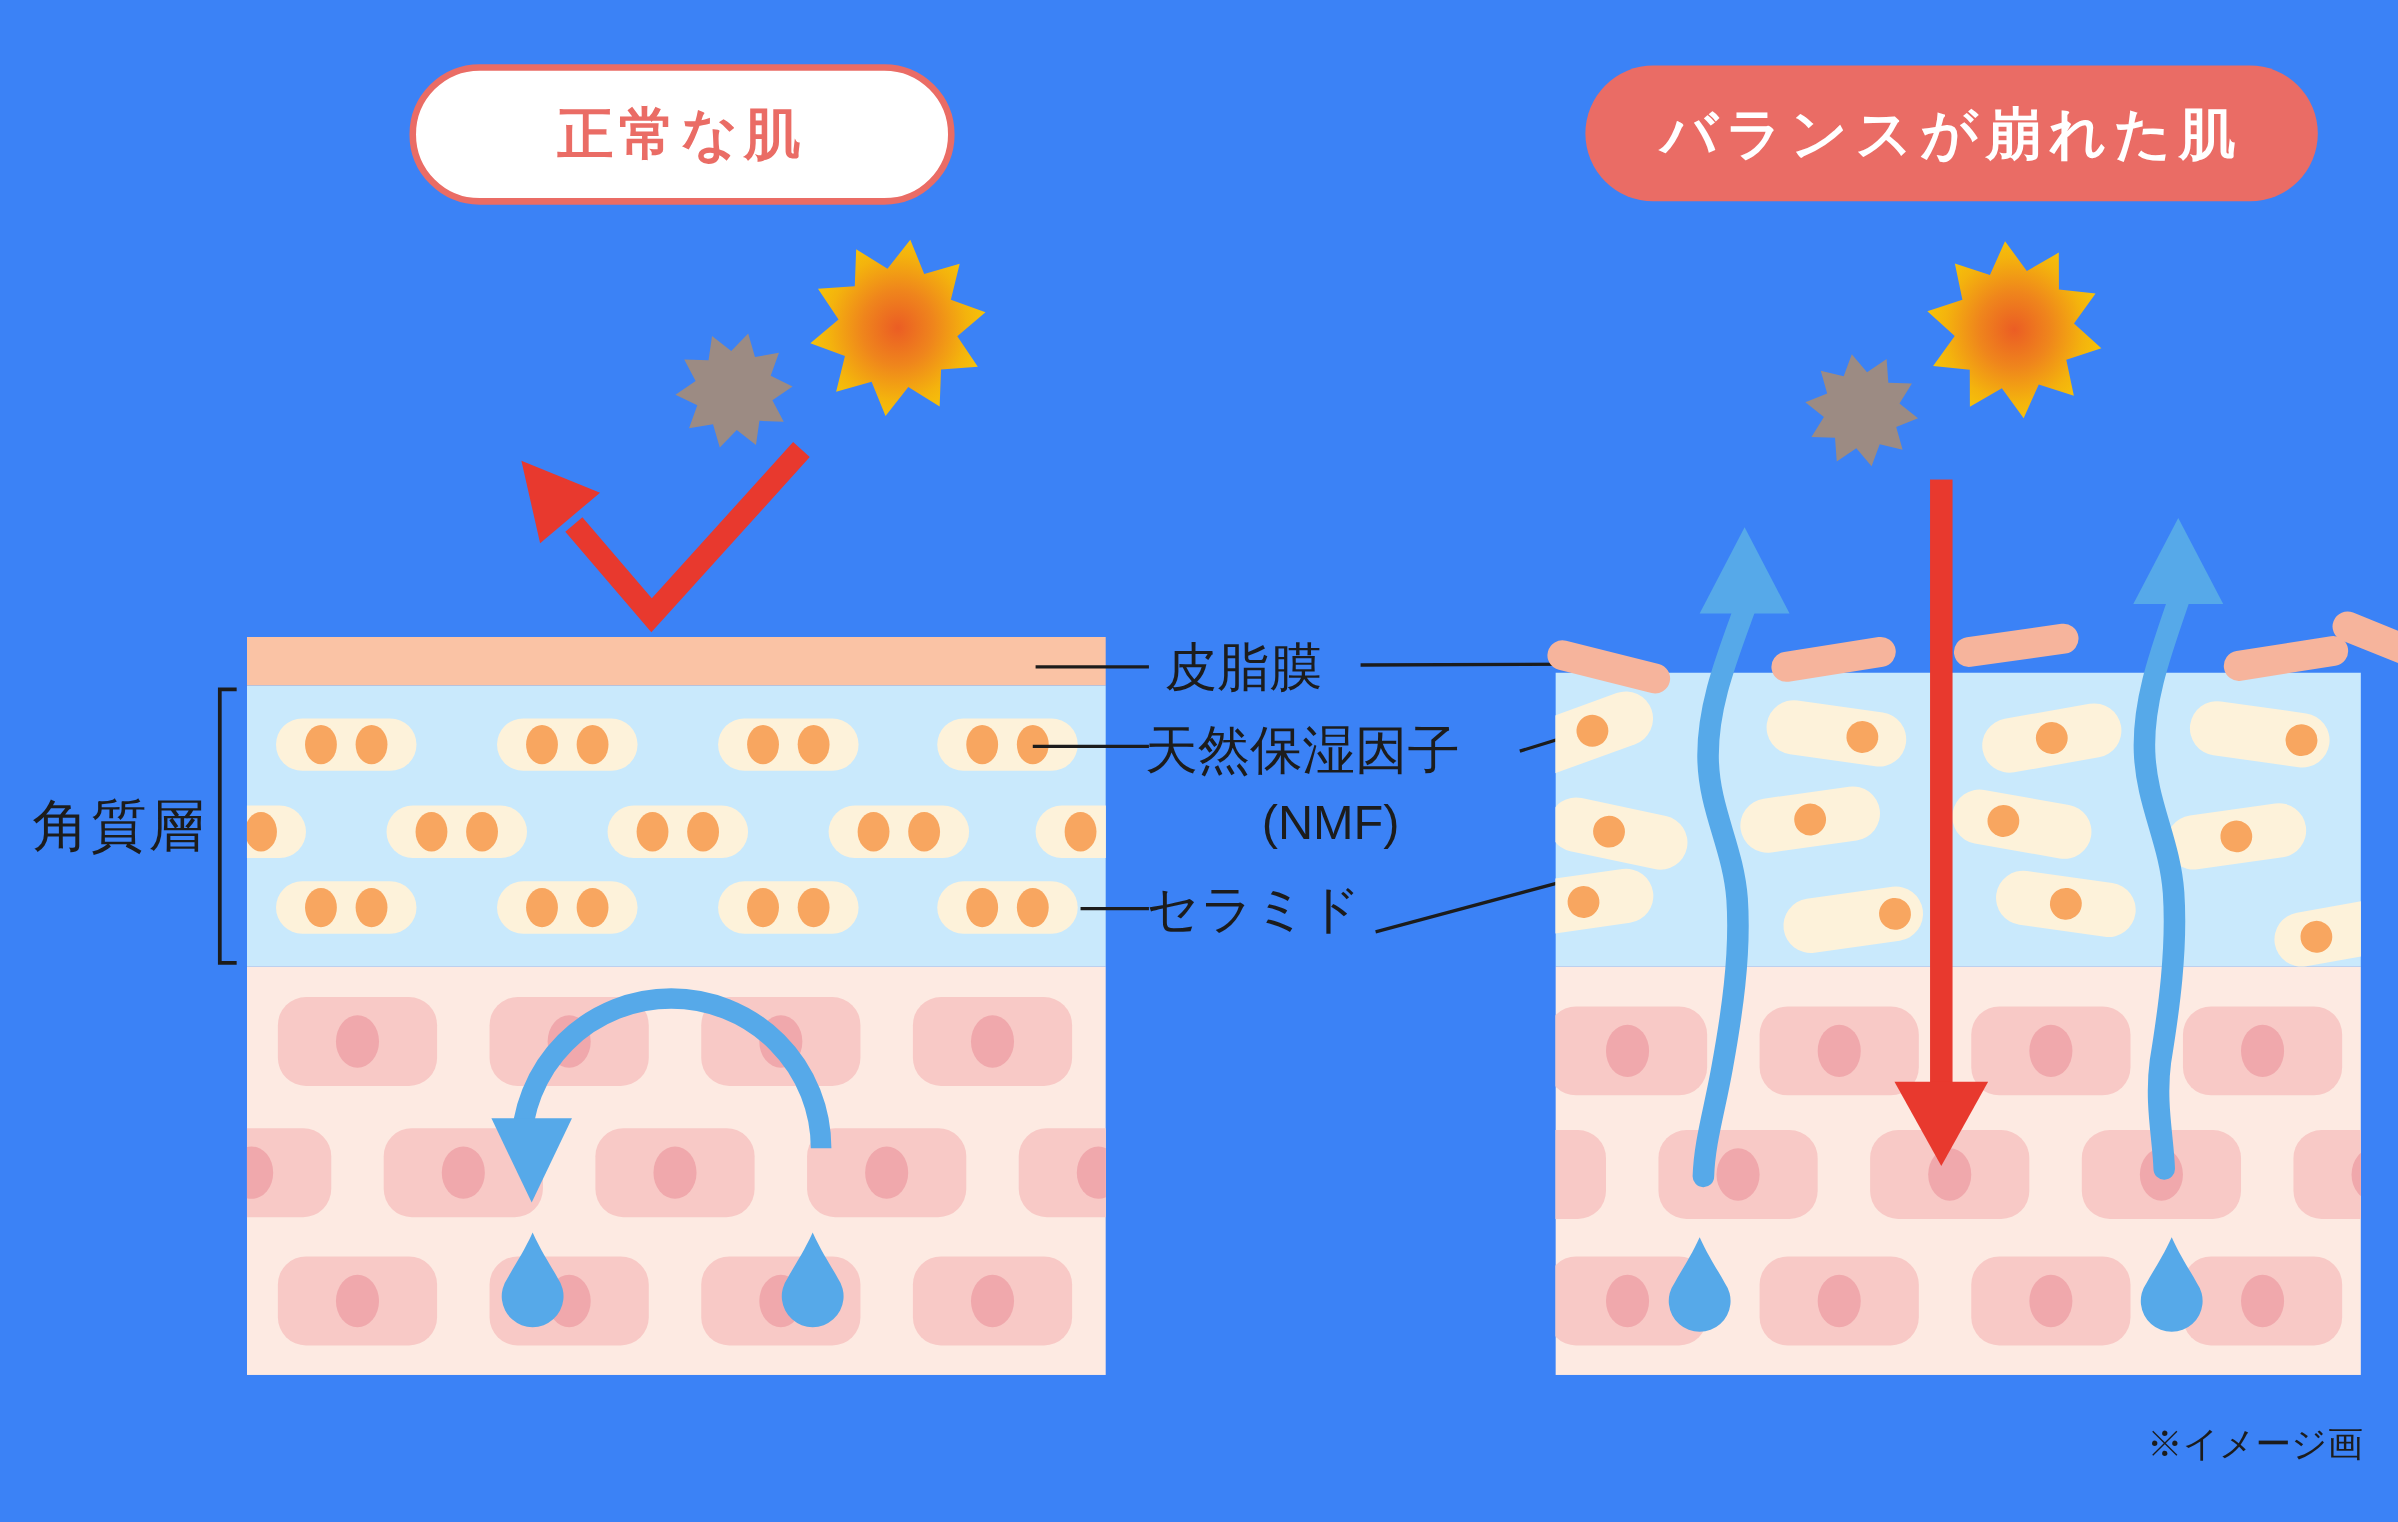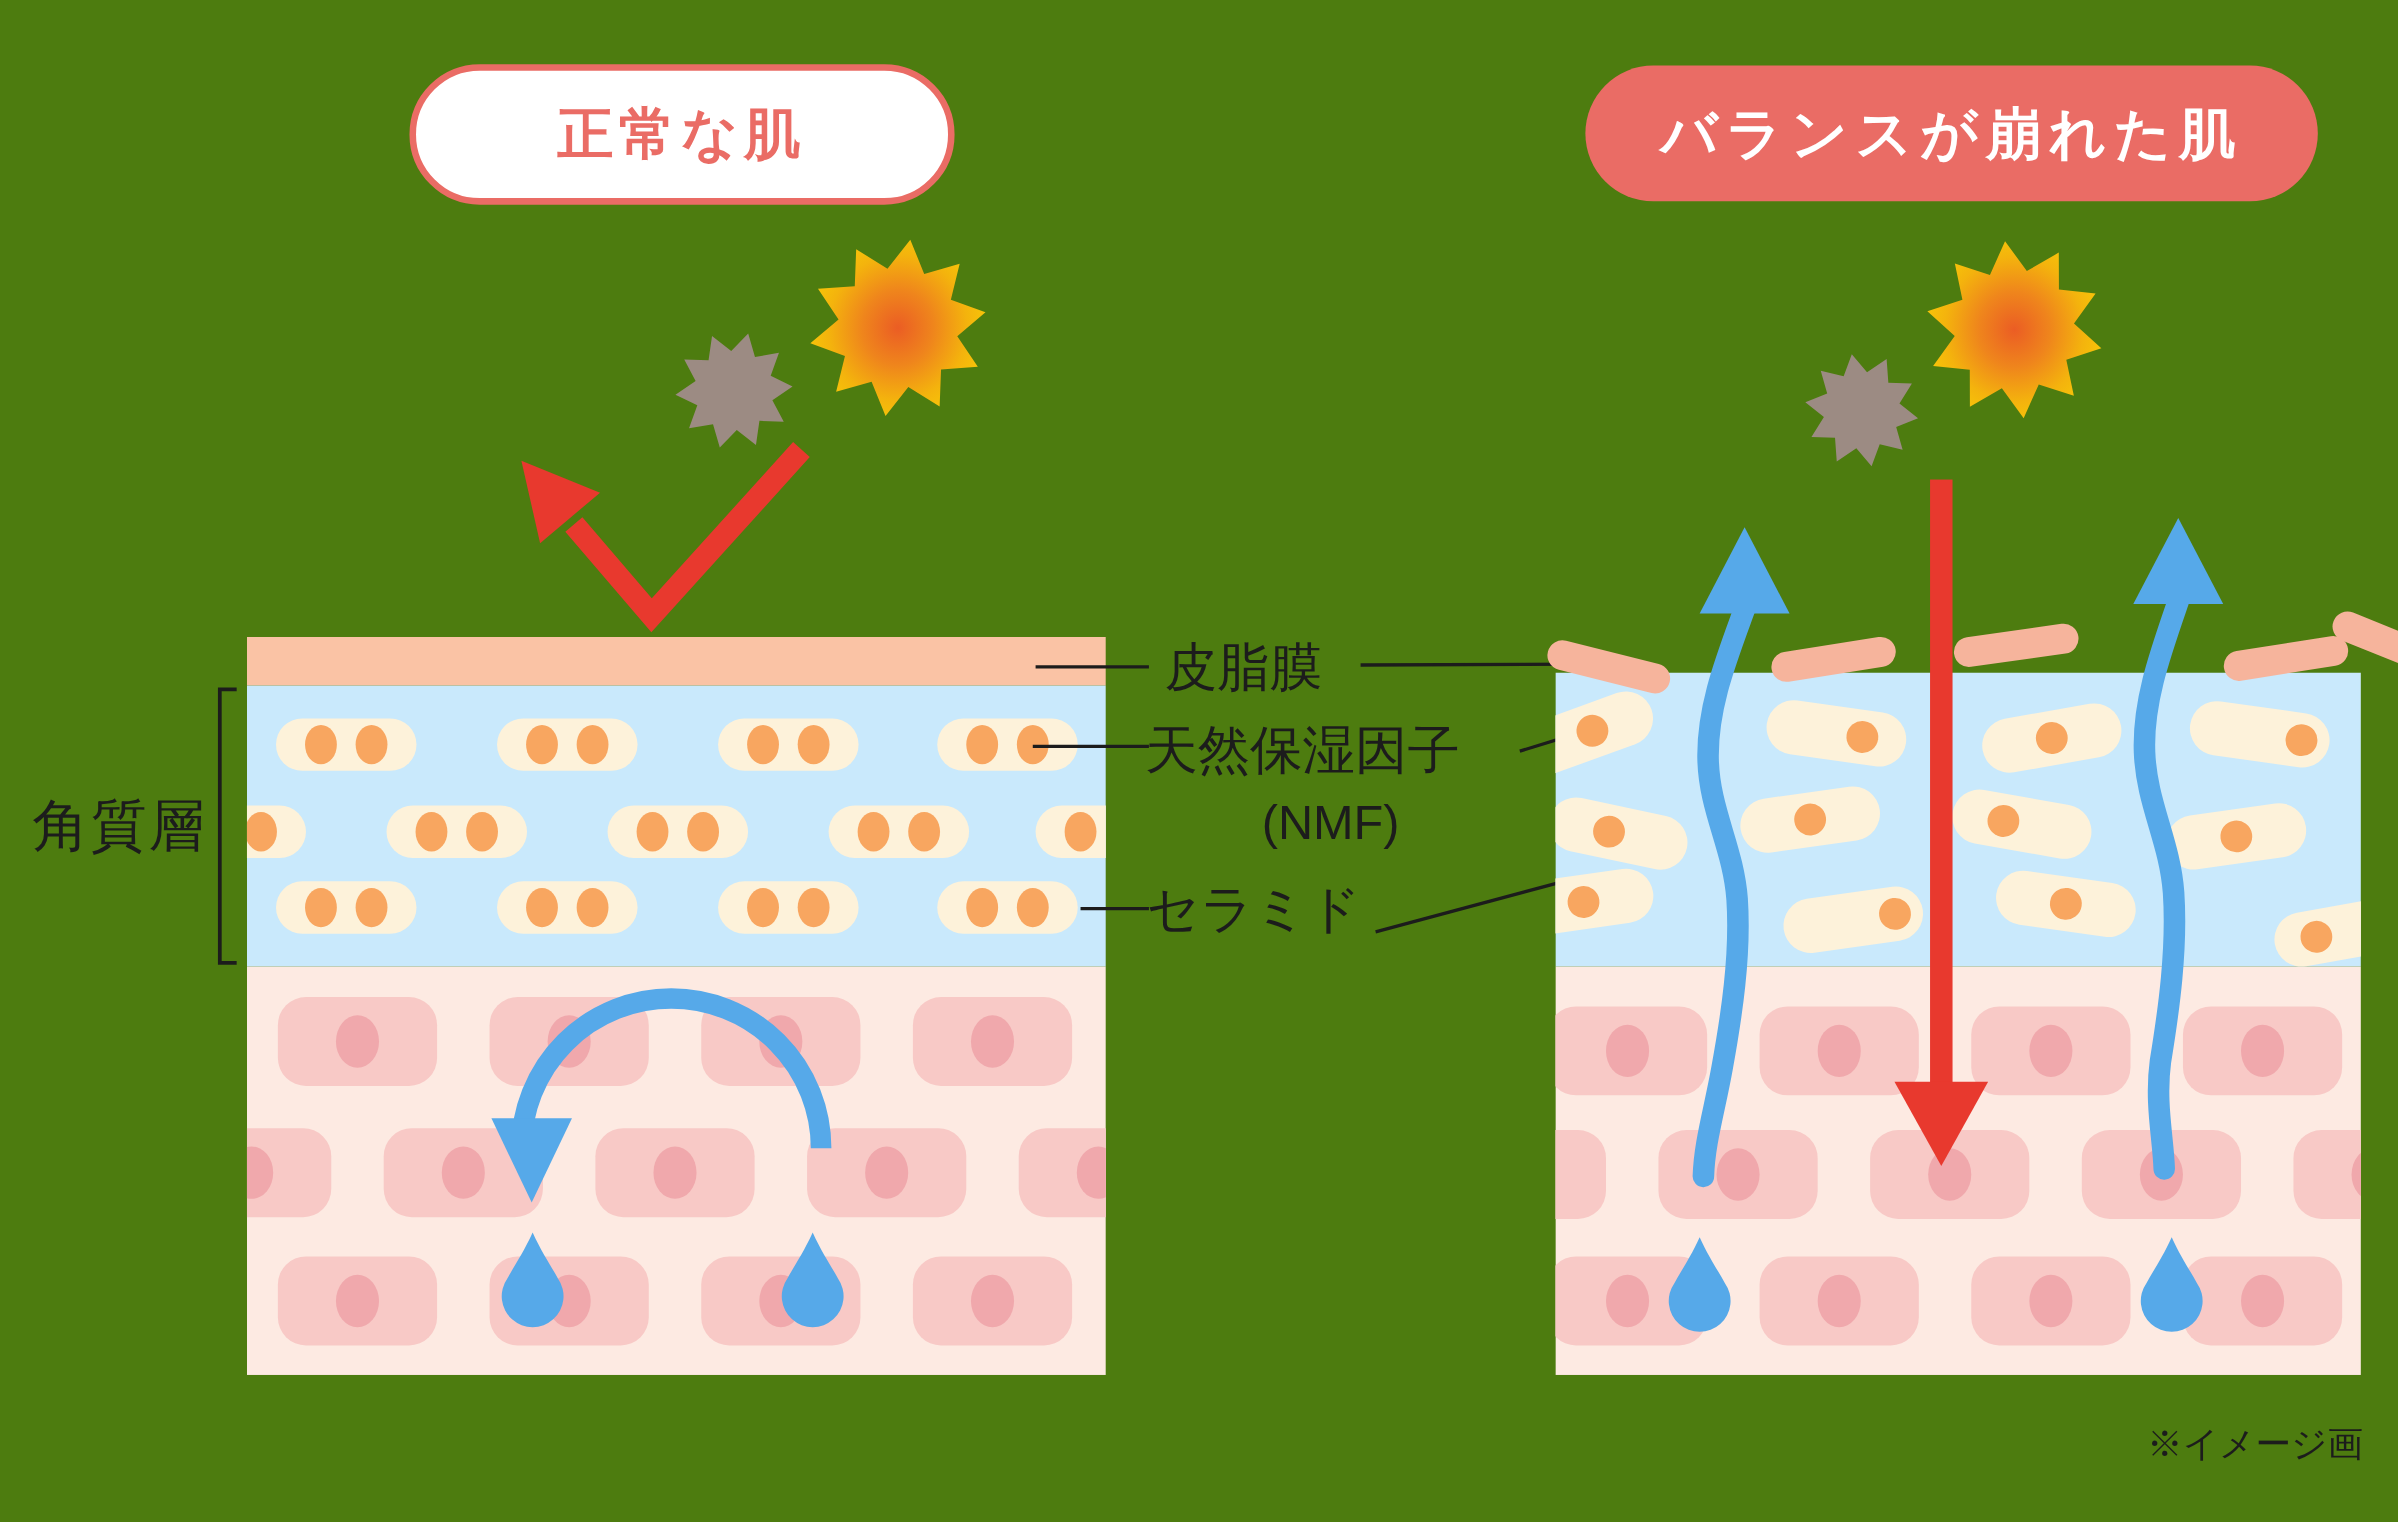--- a/index.html
+++ b/index.html
@@ -1,16 +1,16 @@
 <!DOCTYPE html>
 <html style="font-size:15px"><head>
 <meta charset="utf-8">
 <style>
   html,body{margin:0;padding:0;background:#fff;}
-  .stage{position:relative;width:2399px;height:1522px;background:#4d7c0f;overflow:hidden;}
+  .stage{position:relative;width:2399px;height:1522px;background:#3b82f6;overflow:hidden;}
   svg{position:absolute;left:0;top:0;}
   text{font-family:"Liberation Sans",sans-serif;}
   
   .c-coral{fill:#ea6c65}.s-coral{stroke:#ea6c65}
   .c-white{fill:#ffffff}.t-white{fill:#ffffff}
   .t-coral{fill:#ea6c65}
   .t-ink{fill:#1c1c1c}
   .c-red{fill:#e8392e}.s-red{stroke:#e8392e}
   .c-sebum{fill:#fac3a5}
   .c-dash{fill:#f6b49c}

